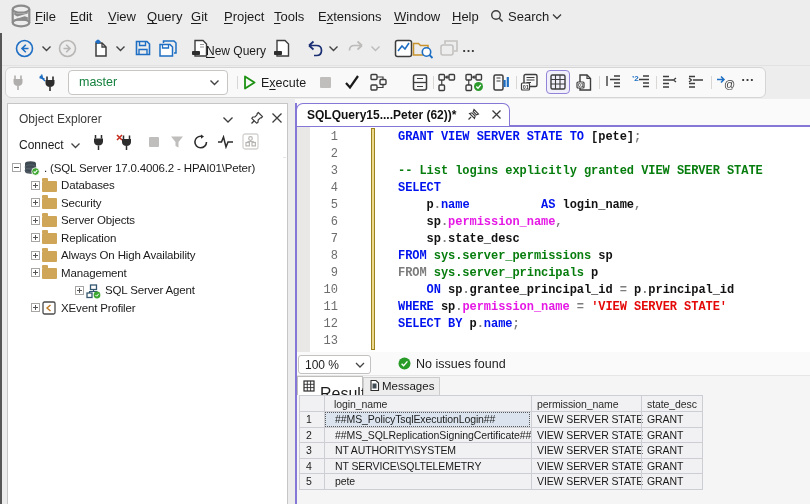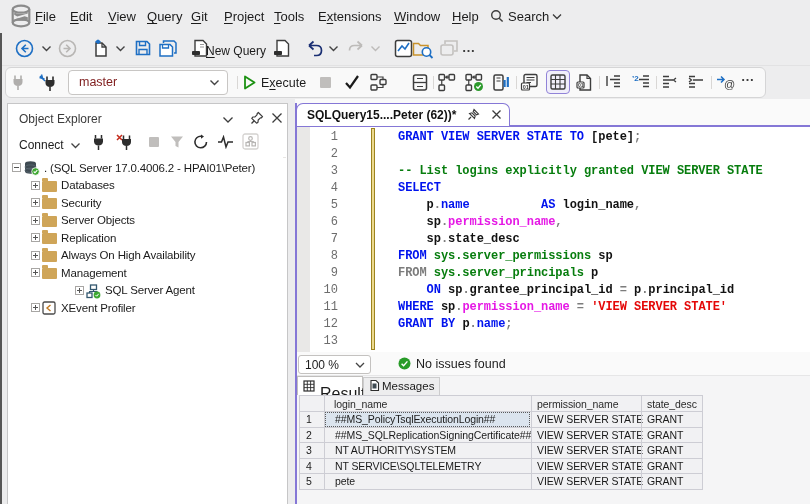--- a/index.html
+++ b/index.html
@@ -157,21 +157,21 @@
   </svg>
 
   <svg class="ticon" style="left:38px;top:7px" width="20" height="19" viewBox="0 0 20 19">
     <path d="M2 3 L7 8 M3.5 1.5 L5 6.5 M1.5 4.5 L6.5 6" stroke="#1e6fc4" stroke-width="1.4"></path>
     <path d="M9 3.5 L9 7 M15 3.5 L15 7" stroke="#2d2d2d" stroke-width="1.6"></path>
     <path d="M7.5 7 L16.5 7 L16.5 10 C16.5 12.5 14.5 14 12 14 C9.5 14 7.5 12.5 7.5 10 Z" fill="#2d2d2d"></path>
     <path d="M12 14 L12 18" stroke="#2d2d2d" stroke-width="1.6"></path>
   </svg>
 
   <div class="abs" style="left:68px;top:4px;width:160px;height:25px;background:#fff;border:1px solid #c8c6c4;border-radius:4px;"></div>
-  <span class="abs" style="left:79px;top:9px;font-size:12.5px;color:#7f1d1d;">master</span>
+  <span class="abs" style="left:79px;top:9px;font-size:12.5px;color:#15803d;">master</span>
   <svg class="ticon" style="left:209px;top:13px" width="11" height="8" viewBox="0 0 11 8">
       <path d="M1.5 1.5 L5.5 5.5 L9.5 1.5" fill="none" stroke="#444" stroke-width="1.4"></path>
     </svg>
   <div class="sep3" style="left:237px"></div>
 
   <svg class="ticon" style="left:243px;top:9px" width="13" height="15" viewBox="0 0 13 15">
     <path d="M2 1.5 L11.5 7.5 L2 13.5 Z" fill="none" stroke="#1c9112" stroke-width="1.8" stroke-linejoin="round"></path>
   </svg>
   <span class="abs" style="left:261px;top:10px;font-size:12.5px;color:#1c1c1c;">E<span class="u">x</span>ecute</span>
 
@@ -402,21 +402,21 @@
       <div class="code-line" style="top:2px;left:103px;"><span class="kw">GRANT VIEW SERVER STATE TO </span>[pete]<span class="gy">;</span></div>
       <div class="code-line" style="top:36px;left:103px;"><span class="cm">-- List logins explicitly granted VIEW SERVER STATE</span></div>
       <div class="code-line" style="top:53px;left:103px;"><span class="kw">SELECT</span></div>
       <div class="code-line" style="top:70px;left:103px;">    p<span class="gy">.</span><span class="kw">name          AS </span>login_name<span class="gy">,</span></div>
       <div class="code-line" style="top:87px;left:103px;">    sp<span class="gy">.</span><span class="mg">permission_name</span><span class="gy">,</span></div>
       <div class="code-line" style="top:104px;left:103px;">    sp<span class="gy">.</span>state_desc</div>
       <div class="code-line" style="top:121px;left:103px;"><span class="kw">FROM </span><span class="gn">sys.server_permissions</span> sp</div>
       <div class="code-line" style="top:138px;left:103px;"><span class="gy">FROM </span><span class="gn">sys.server_principals</span> p</div>
       <div class="code-line" style="top:155px;left:103px;">    <span class="kw">ON </span>sp<span class="gy">.</span>grantee_principal_id <span class="gy">=</span> p<span class="gy">.</span>principal_id</div>
       <div class="code-line" style="top:172px;left:103px;"><span class="kw">WHERE </span>sp<span class="gy">.</span><span class="mg">permission_name</span> <span class="gy">=</span> <span class="rd">'VIEW SERVER STATE'</span></div>
-      <div class="code-line" style="top:189px;left:103px;"><span class="kw">GRANT BY </span>p<span class="gy">.</span><span class="kw">name</span><span class="gy">;</span></div>
+      <div class="code-line" style="top:189px;left:103px;"><span class="kw">SELECT BY </span>p<span class="gy">.</span><span class="kw">name</span><span class="gy">;</span></div>
     </div>
 
     <div class="abs" id="statusstrip" style="left:0;top:252.5px;width:515px;height:24.5px;background:#fafafa;border-bottom:1px solid #e6e6e7;">
       <div class="abs" style="left:3px;top:3px;width:73px;height:19px;background:#fff;border:1px solid #c4c2c0;border-radius:3px;"></div>
       <span class="abs" style="left:10px;top:6px;font-size:12px;color:#1c1c1c;">100 %</span>
       <svg class="abs" style="left:60px;top:10px" width="10" height="7" viewBox="0 0 10 7">
           <path d="M1 1 L5 5 L9 1" fill="none" stroke="#444" stroke-width="1.3"></path>
         </svg>
       <svg class="abs" style="left:103px;top:5px" width="13" height="13" viewBox="0 0 13 13">
         <circle cx="6.5" cy="6.5" r="6" fill="#289b28"></circle>

